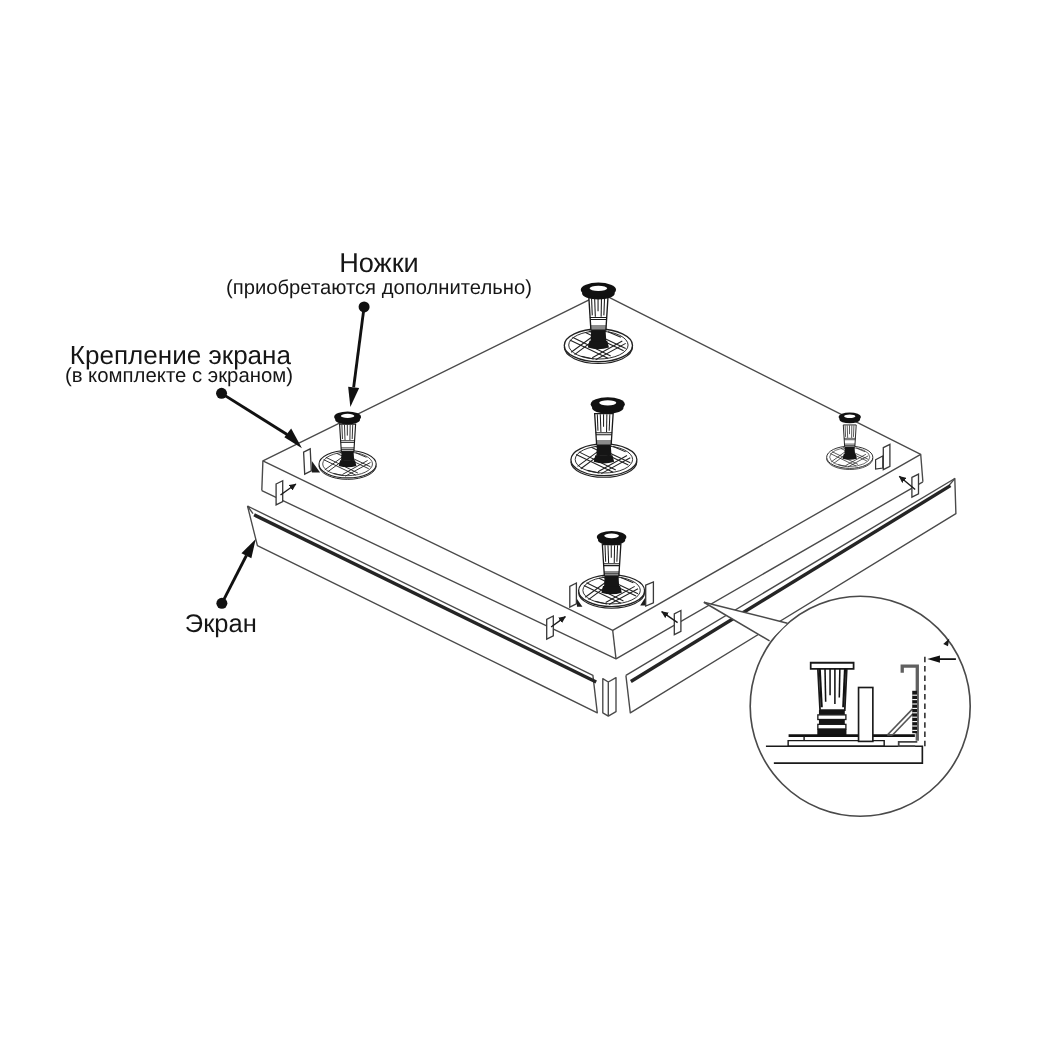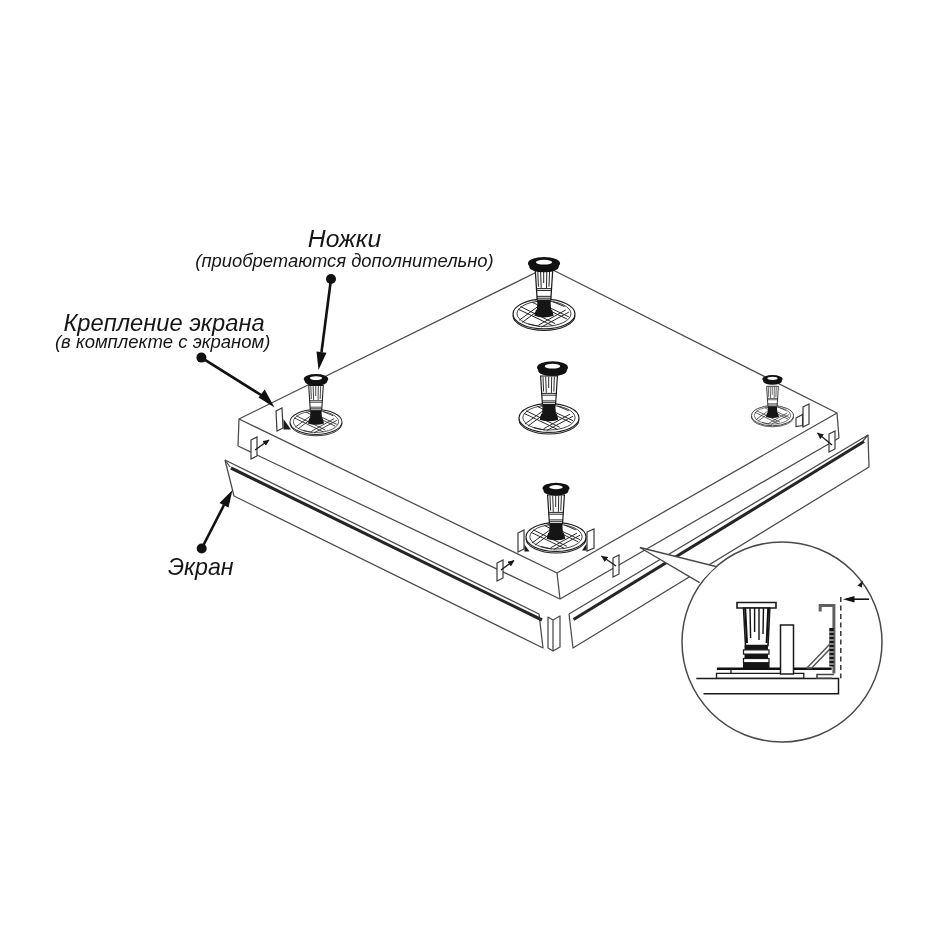--- a/index.html
+++ b/index.html
@@ -1,16 +1,16 @@
 <!DOCTYPE html>
 <html><head>
 <meta charset="utf-8">
 <style>
   html,body{margin:0;padding:0;background:#fff;}
-  .wrap{width:948px;height:816px;position:relative;background:#fff;overflow:hidden;font-style:italic;}
+  .wrap{width:948px;height:816px;position:relative;background:#fff;overflow:hidden;}
   text{font-family:"Liberation Sans",sans-serif;fill:#161616;}
 </style>
 </head>
 <body>
 <div class="wrap">
 <svg width="948" height="948" viewBox="0 0 948 948" xmlns="http://www.w3.org/2000/svg">
   <defs>
     <g id="foot">
 
       <ellipse cx="0" cy="0" rx="100" ry="48" fill="#fff" stroke="#222" stroke-width="4"></ellipse>

